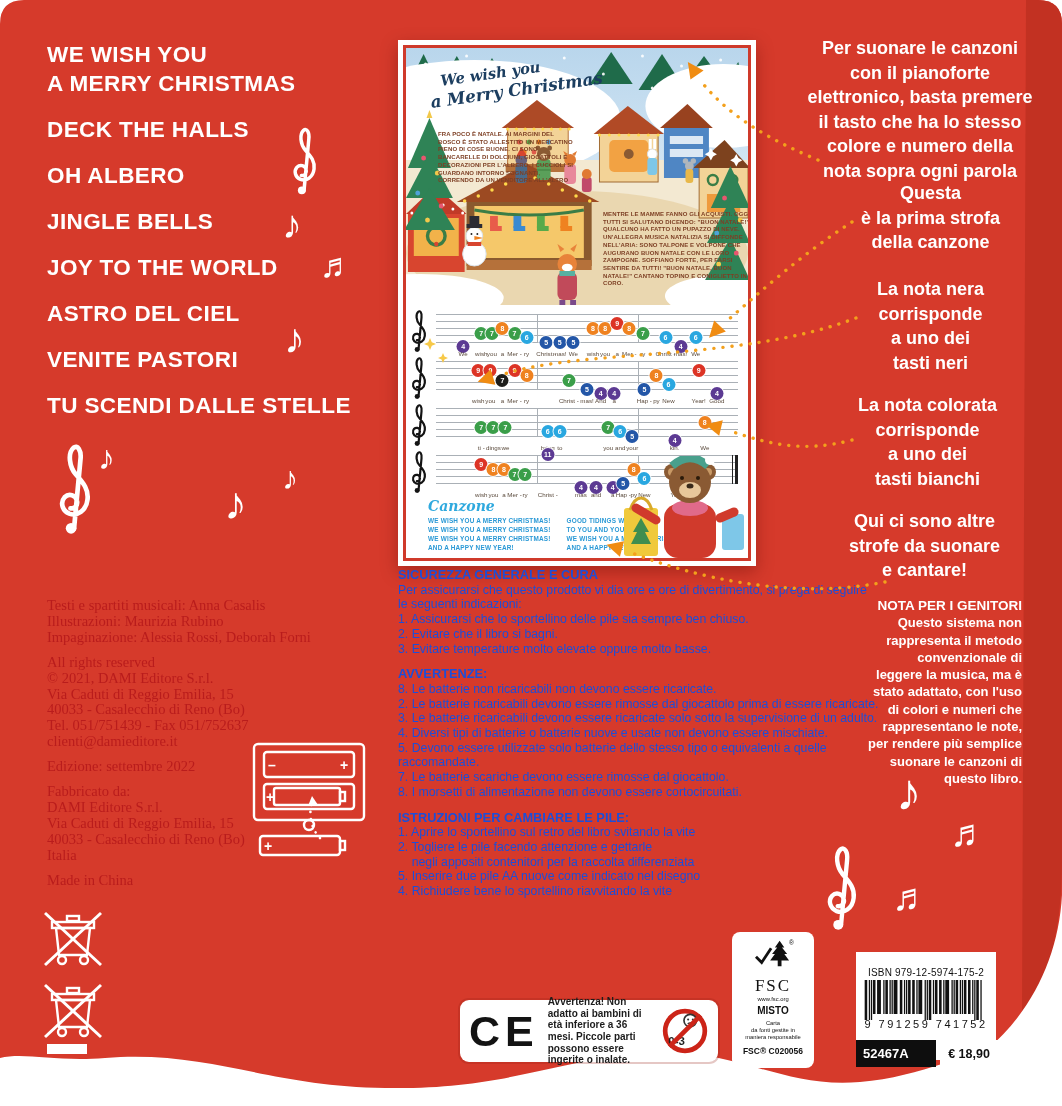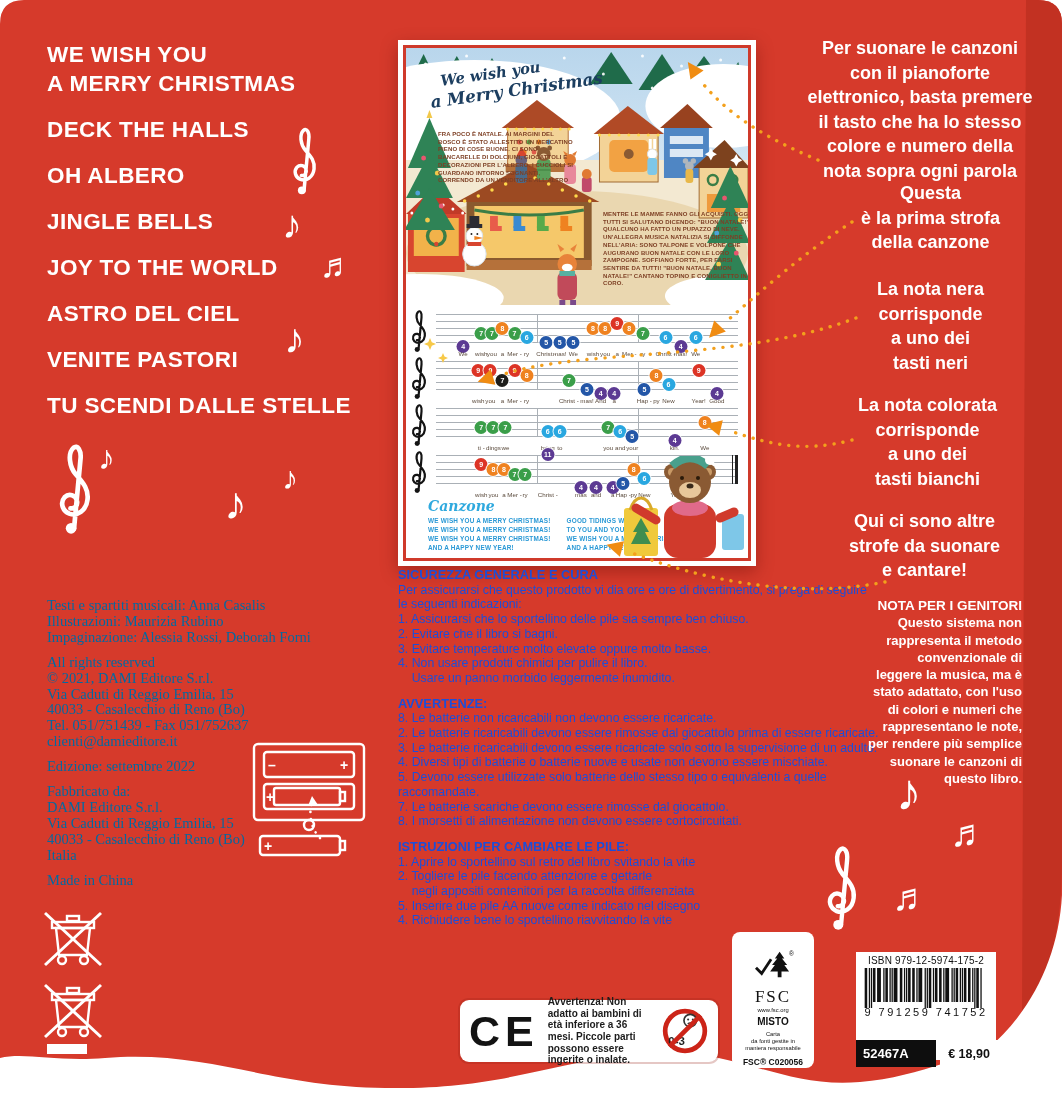--- a/index.html
+++ b/index.html
@@ -45,21 +45,21 @@
         transform:translateX(-50%);box-shadow:0 0 0 1px rgba(255,255,255,.85)}
   .syl{position:absolute;top:36px;transform:translateX(-50%);font-size:6.2px;color:#5a4a3c;white-space:nowrap}
   
   .canzone{position:relative;padding:2px 0 0 22px}
   .canzone-label{font-family:"DejaVu Serif",serif;font-style:italic;font-weight:bold;
                  color:#2fa9de;font-size:14px}
   .lyrics{display:flex;gap:16px;margin-top:3px}
   .lyrics .col{font-size:6.4px;line-height:8.9px;font-weight:bold;color:#2a99d6;letter-spacing:.2px}
   .bear{position:absolute;right:0;bottom:0;width:126px;height:102px}
   
-  .credits{position:absolute;left:47px;top:598px;z-index:2;color:#0369a1;
+  .credits{position:absolute;left:47px;top:598px;z-index:2;color:#b91c1c;
            font-family:"Liberation Serif",serif;font-size:14.5px;line-height:15.9px}
   .credits .group{margin-bottom:9px;white-space:pre-line}
   
   .safety{position:absolute;left:398px;top:568px;width:484px;z-index:2;color:#1d4ed8;
           font-size:12.3px;line-height:14.7px}
   .safety h4{margin:0;font-size:12.8px}
   .sec{margin-bottom:11px}
   .pre{white-space:pre-line}
   .parents{position:absolute;left:868px;top:597px;width:154px;z-index:2;color:#fff;
            text-align:right;font-weight:bold;font-size:13px;line-height:17.3px}
@@ -68,28 +68,28 @@
   .battery{position:absolute;left:248px;top:738px;width:122px;height:122px;z-index:2}
   .weee{position:absolute;left:41px;width:64px;height:66px;z-index:2}
   #weee1{top:903px}#weee2{top:975px}
   .weee-bar{position:absolute;left:47px;top:1044px;width:40px;height:10px;background:#fff;z-index:2}
   .cebox{position:absolute;left:460px;top:1000px;width:258px;height:62px;background:#fff;
          border-radius:9px;display:flex;align-items:center;padding:4px 9px;box-sizing:border-box;
          gap:9px;z-index:2;box-shadow:0 0 0 2px rgba(150,30,20,.25)}
   .cemark{font-size:43px;font-weight:bold;color:#131313;letter-spacing:5px}
   .cetext{font-size:10px;line-height:11.6px;color:#1c1c1c;font-weight:bold;flex:1}
   .fscbox{position:absolute;left:732px;top:932px;width:82px;height:136px;background:#fff;
-          border-radius:8px;text-align:center;color:#111;padding:16px 4px;box-sizing:border-box;z-index:2}
+          border-radius:8px;text-align:center;color:#111;padding:5px 4px;box-sizing:border-box;z-index:2}
   .fsc-name{font-family:"Liberation Serif",serif;font-size:17px;letter-spacing:2px;margin-top:1px}
   .fsc-url{font-size:5.8px}
   .fsc-grade{font-weight:bold;font-size:10px;margin-top:3px}
   .fsc-desc{font-size:5.8px;line-height:7px;margin-top:4px;white-space:pre-line}
   .fsc-code{font-weight:bold;font-size:8.5px;margin-top:5px}
   .isbnbox{position:absolute;left:856px;top:952px;width:140px;height:108px;background:#fff;
-           text-align:center;padding-top:3px;box-sizing:border-box;z-index:2}
+           text-align:center;padding-top:15px;box-sizing:border-box;z-index:2}
   .isbn{font-size:10px;color:#111;letter-spacing:.2px}
   #bars{display:block;margin:2px auto 0;width:128px;height:40px}
   .digits{font-size:11px;letter-spacing:2.5px;color:#111;margin-top:-2px}
   .skubox{position:absolute;left:856px;top:1040px;width:80px;height:27px;background:#0e0e0e;color:#fff;
           font-weight:bold;font-size:13px;display:flex;align-items:center;padding-left:7px;
           box-sizing:border-box;z-index:2}
   .pricebox{position:absolute;left:940px;top:1040px;width:58px;height:27px;background:#fff;color:#111;
             font-weight:bold;font-size:12.5px;display:flex;align-items:center;justify-content:center;z-index:2}
   #arrows{position:absolute;inset:0;z-index:4;pointer-events:none}
   .hiddefs{position:absolute;width:0;height:0}
@@ -644,22 +644,20 @@
 
 <div class="safety">
   <div class="sec">
     <h4>SICUREZZA GENERALE E CURA</h4>
     <div class="pre">Per assicurarsi che questo prodotto vi dia ore e ore di divertimento, si prega di seguire
 le seguenti indicazioni:</div>
     <div>
         <div class="pre">1. Assicurarsi che lo sportellino delle pile sia sempre ben chiuso.</div>
         <div class="pre">2. Evitare che il libro si bagni.</div>
         <div class="pre">3. Evitare temperature molto elevate oppure molto basse.</div>
-        <div class="pre">4. Non usare prodotti chimici per pulire il libro.
-&nbsp;&nbsp;&nbsp;&nbsp;Usare un panno morbido leggermente inumidito.</div>
       </div>
   </div>
   <div class="sec">
     <h4>AVVERTENZE:</h4>
     <div>
         <div class="pre">8. Le batterie non ricaricabili non devono essere ricaricate.</div>
         <div class="pre">2. Le batterie ricaricabili devono essere rimosse dal giocattolo prima di essere ricaricate.</div>
         <div class="pre">3. Le batterie ricaricabili devono essere ricaricate solo sotto la supervisione di un adulto.</div>
         <div class="pre">4. Diversi tipi di batterie o batterie nuove e usate non devono essere mischiate.</div>
         <div class="pre">5. Devono essere utilizzate solo batterie dello stesso tipo o equivalenti a quelle raccomandate.</div>

